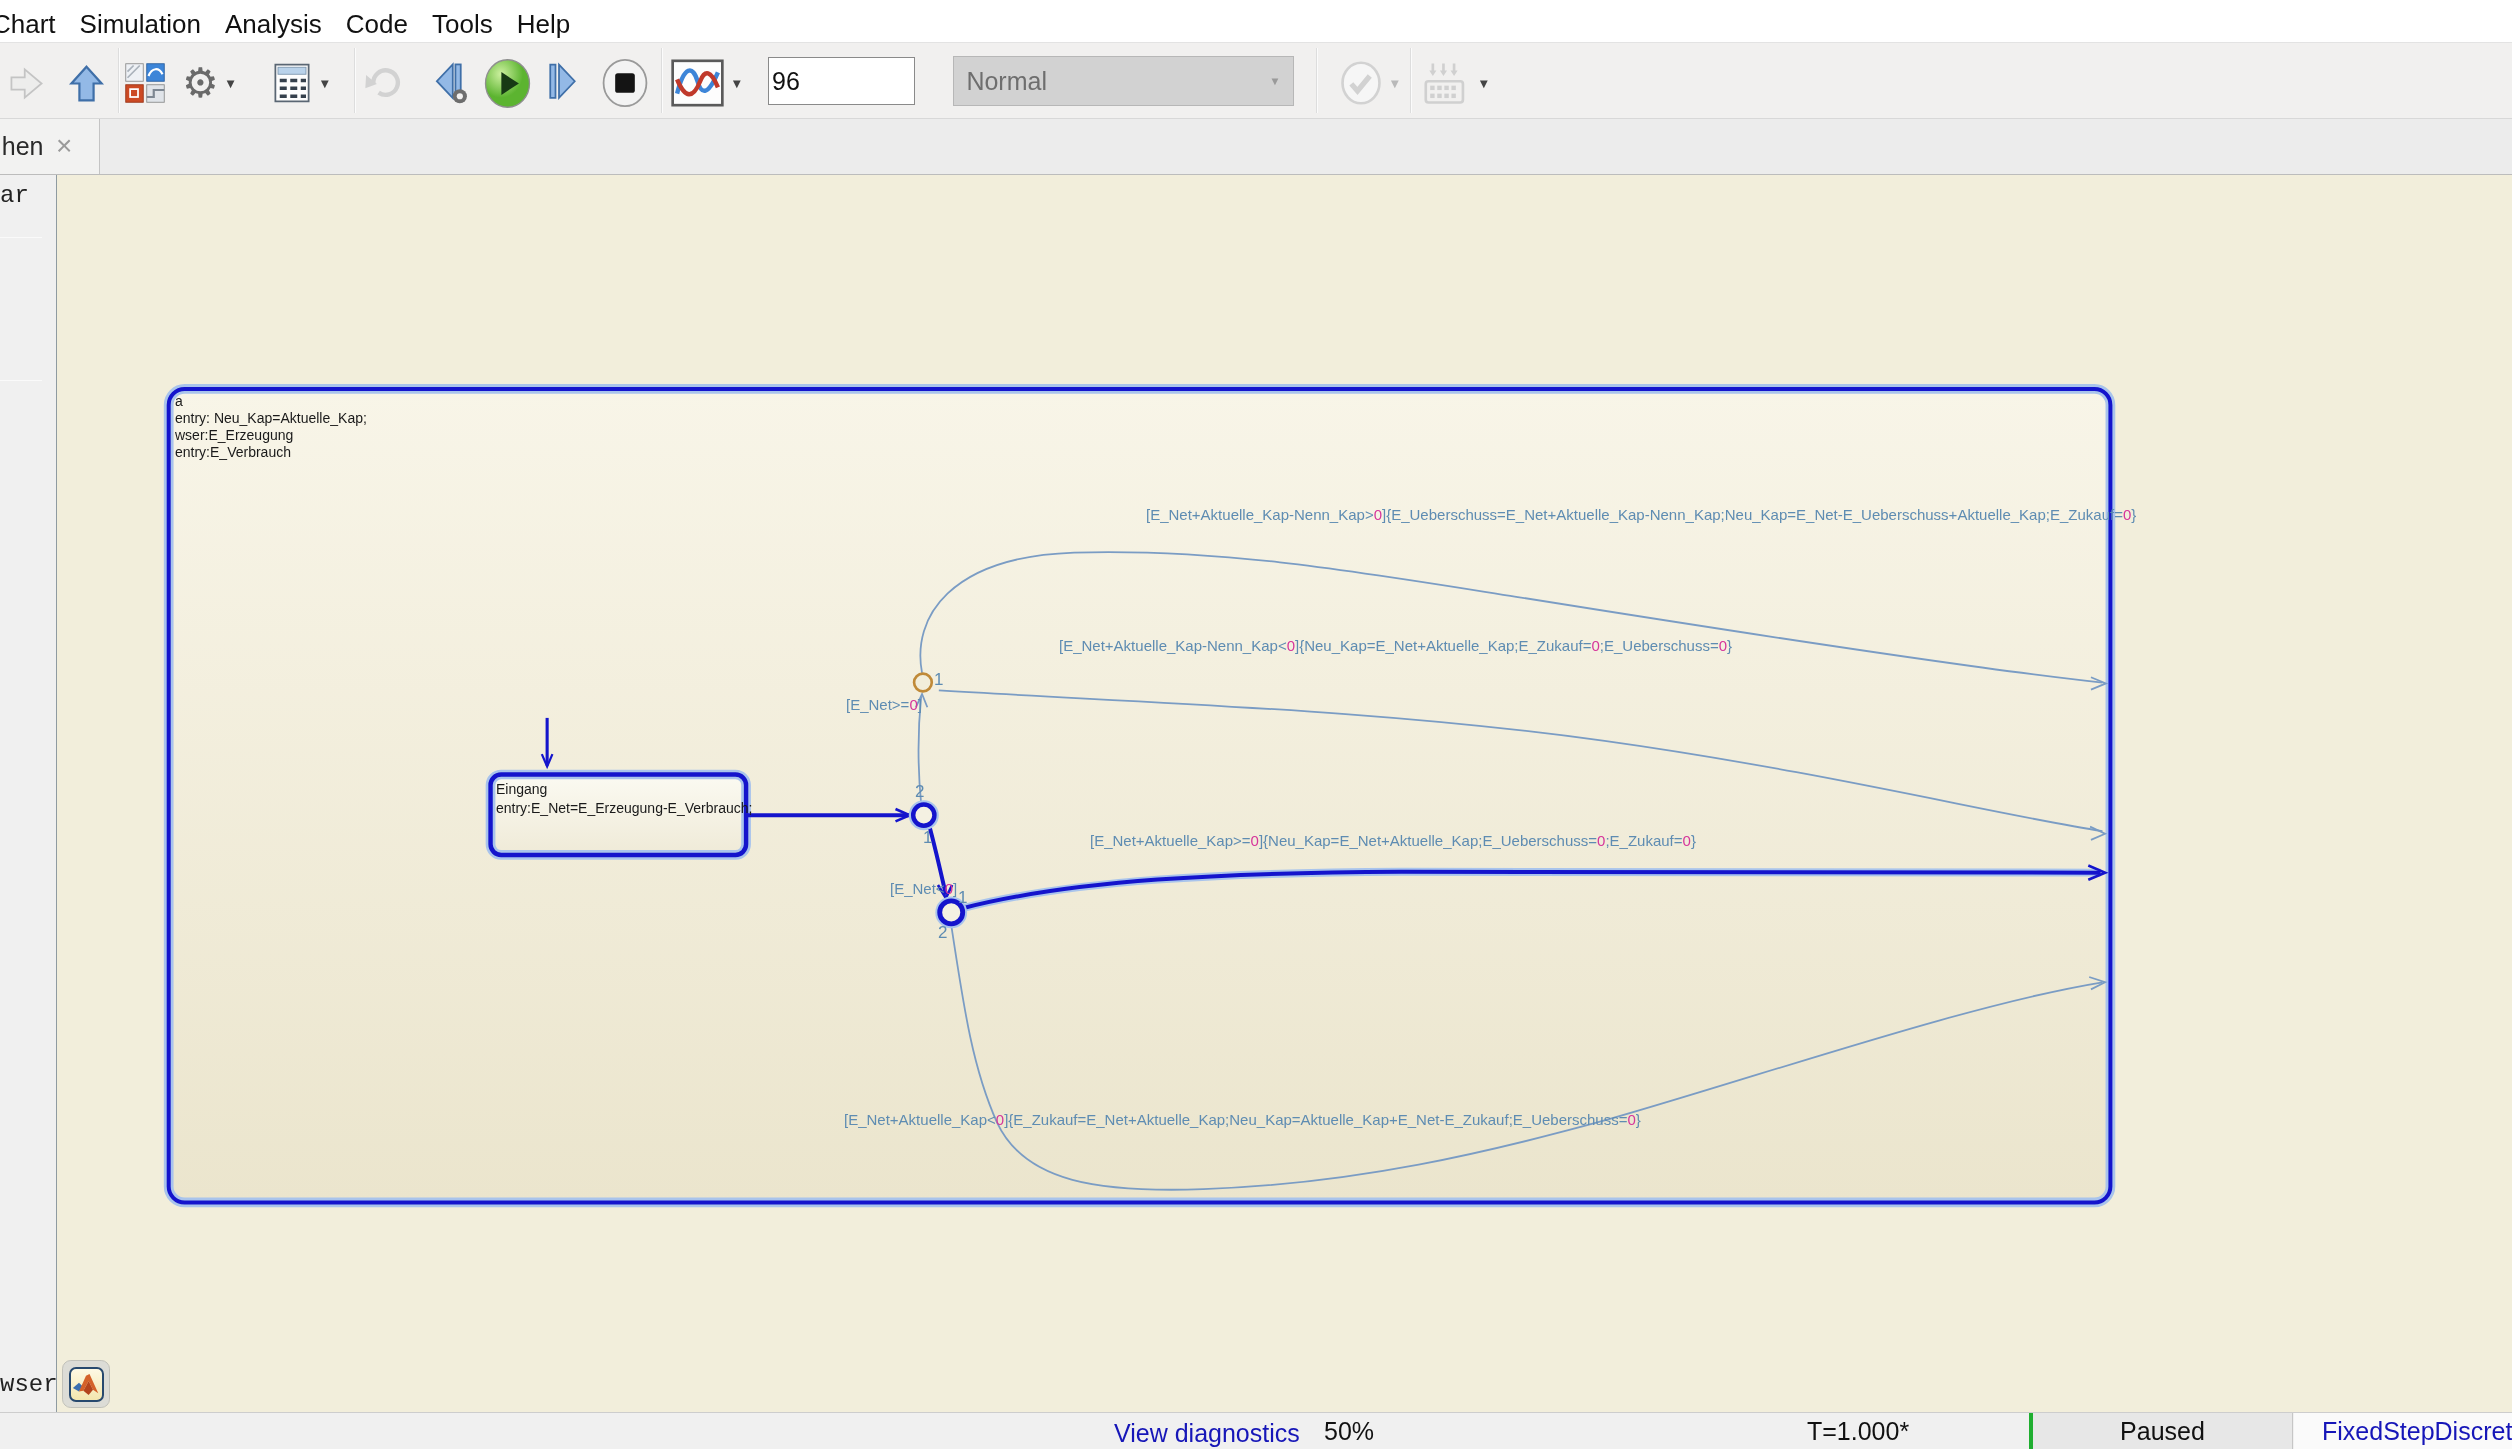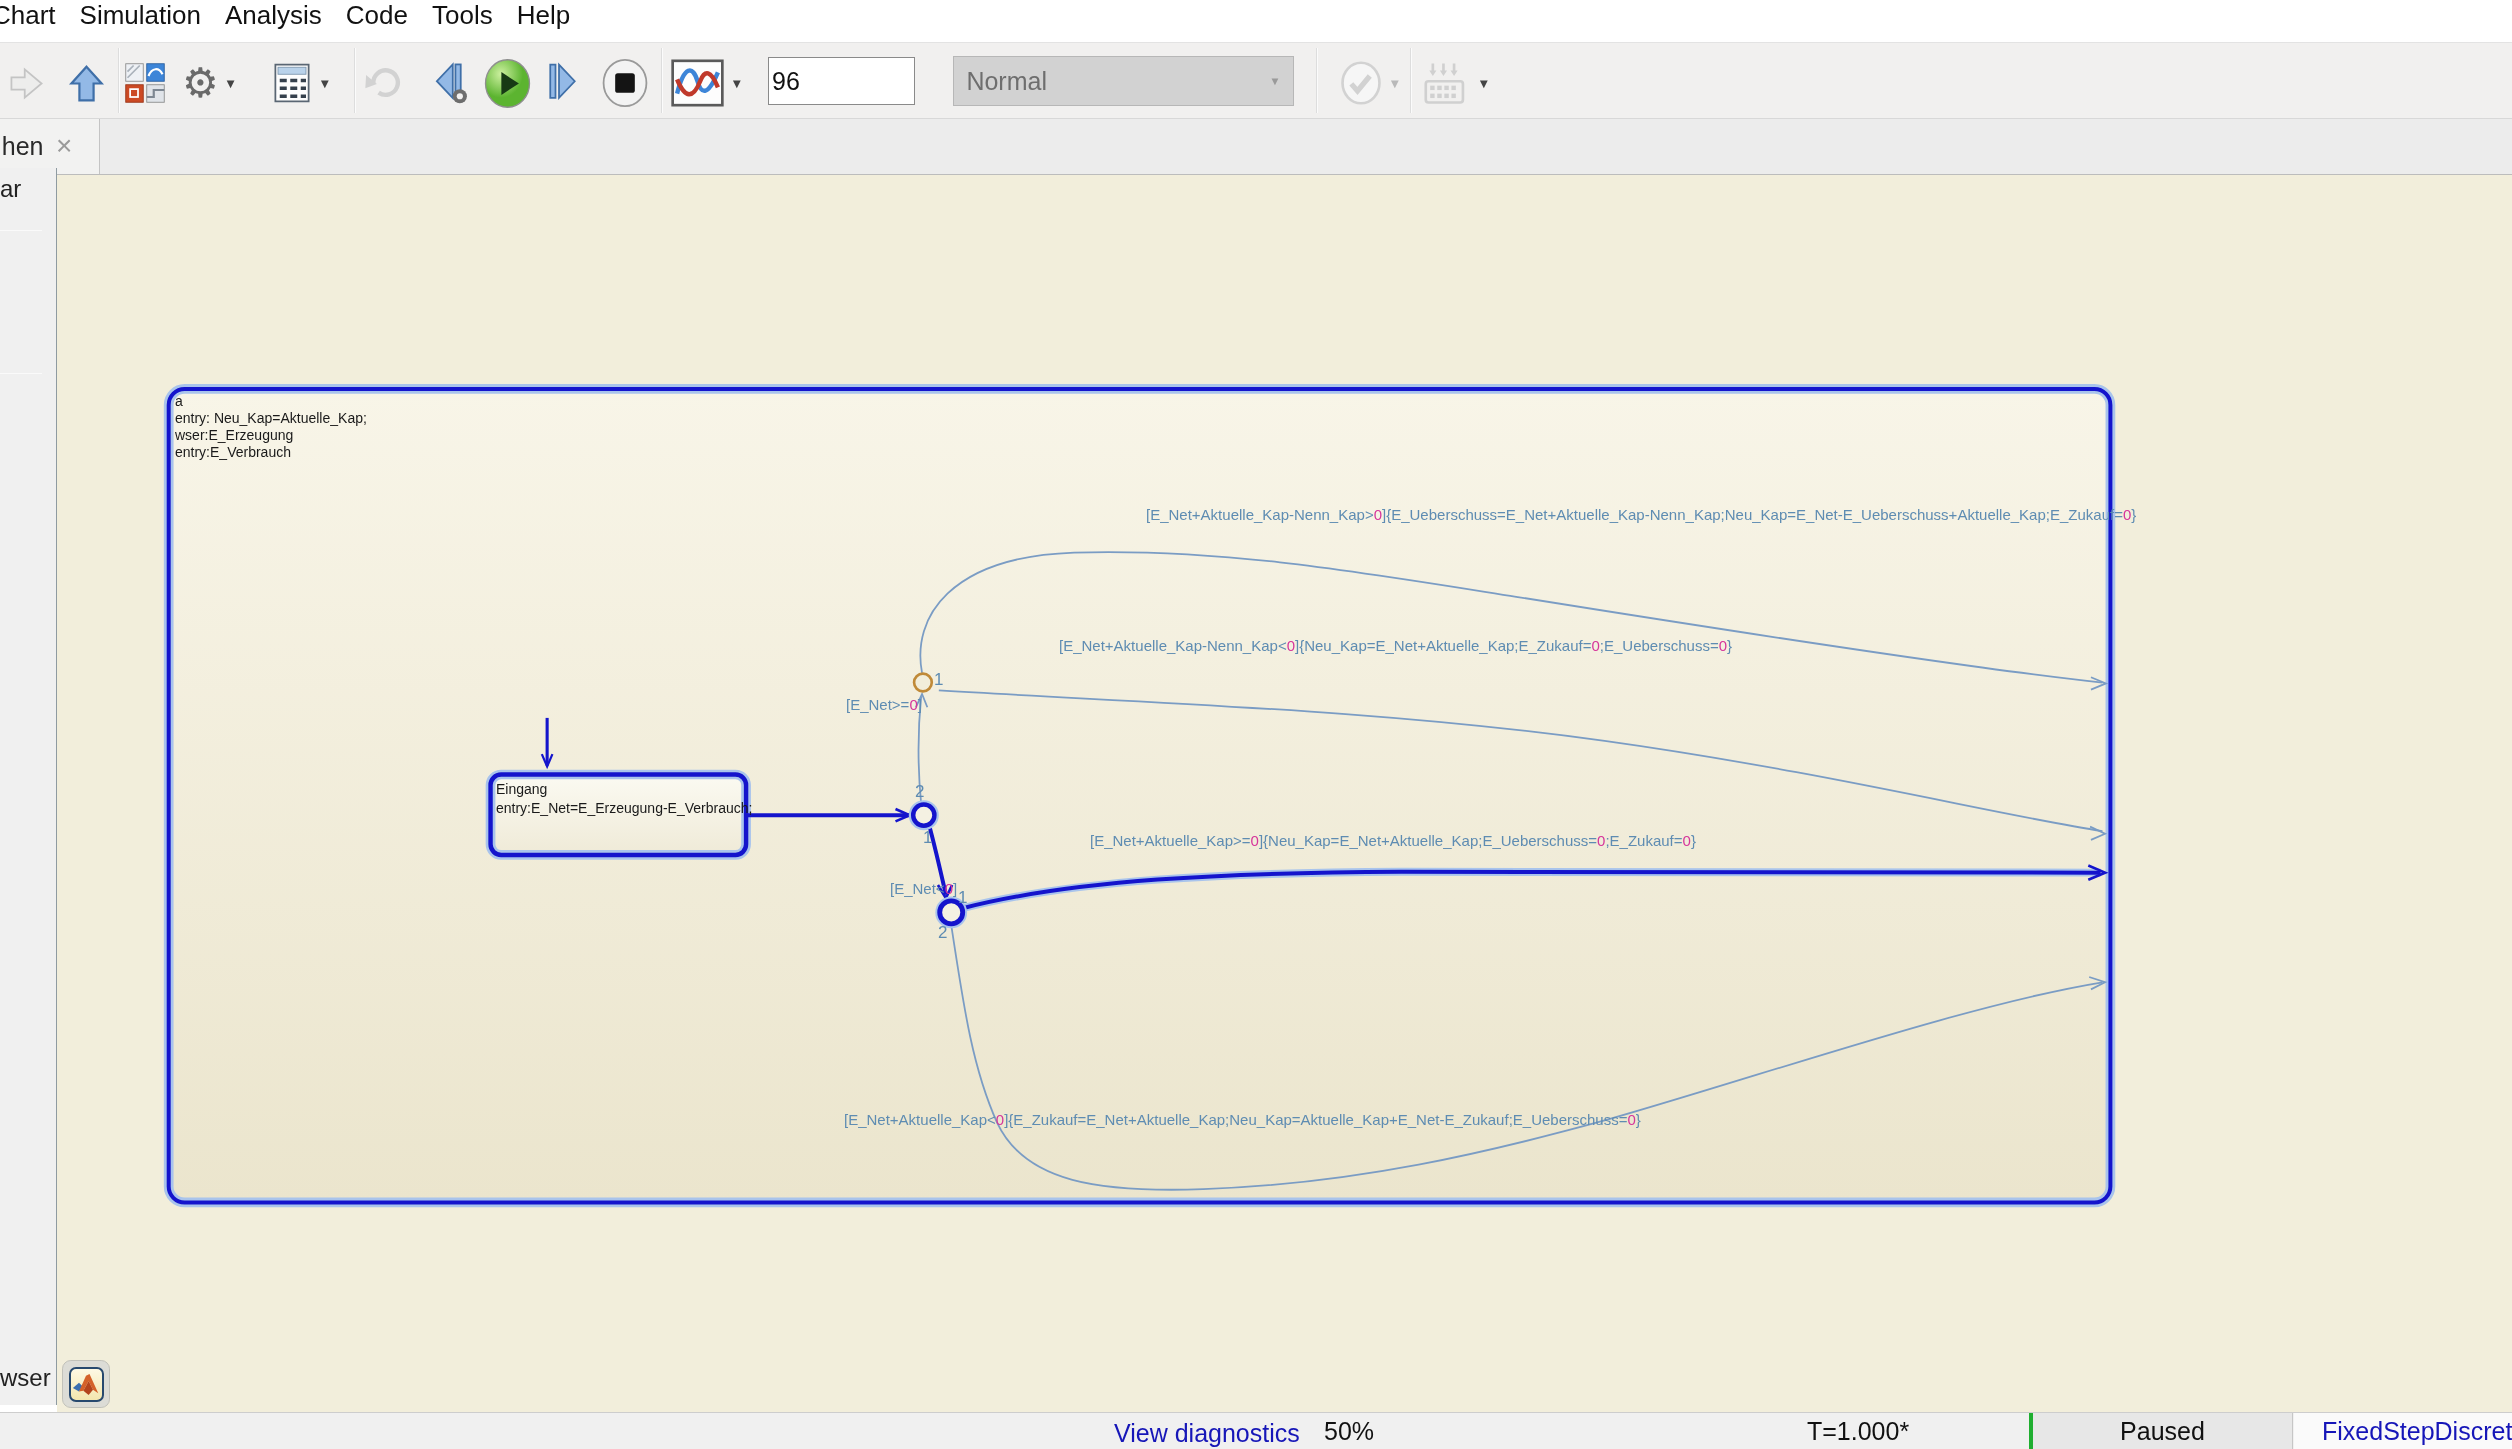--- a/index.html
+++ b/index.html
@@ -1,21 +1,21 @@
 <!DOCTYPE html>
 <html style="font-size:14px"><head>
 <meta charset="utf-8">
 <style>
   * { margin:0; padding:0; box-sizing:border-box; }
   html,body { width:2512px; height:1449px; overflow:hidden; background:#fff;
               font-family:"Liberation Sans", sans-serif; }
 
   
   .menubar { position:absolute; left:0; top:0; width:2512px; height:48px;
-             background:#ffffff; display:flex; align-items:flex-start; }
+             background:#ffffff; display:flex; align-items:center; }
   .menu-item { font-size:26px; color:#111; margin-right:24px; white-space:nowrap; cursor:default; }
   .menu-item:first-child { margin-left:-8px; }
 
   
   .toolbar { position:absolute; left:0; top:42px; width:2512px; height:77px;
              background:#f1f0ef; border-top:0.9px solid #e3e3e3; border-bottom:0.9px solid #d8d8d8; }
   .tb { position:absolute; top:19.5px; height:41px; display:flex; align-items:center; }
   .sep { position:absolute; top:5.3px; height:65px; width:1.8px; background:#dddddd;
          border-right:0.9px solid #fbfbfb; }
   .caret { font-size:13.3px; color:#444; margin-left:5.3px; }
@@ -31,22 +31,22 @@
 
   
   .tabbar { position:absolute; left:0; top:119px; width:2512px; height:56px;
             background:#ececec; border-bottom:0.9px solid #bcbcbc; }
   .tab { position:absolute; left:0; top:0; width:100px; height:55px; background:#f2f2f1;
          border-right:0.9px solid #c4c4c4; display:flex; align-items:center; }
   .tab-label { font-size:25px; color:#2a2a2a; margin-left:1.8px; }
   .tab-close { font-size:28px; color:#9a9a9a; margin-left:12.4px; line-height:26.5px; }
 
   
-  .leftstrip { position:absolute; left:0; top:168px; width:57px; height:1237px;
-               background:#f0f0f0; border-right:0.9px solid #8f9ba1; }
+  .leftstrip { position:absolute; left:0; top:175px; width:57px; height:1237px;
+               background:#f0f0f0; border-right:0.9px solid #8f9ba1;font-family:Liberation Mono, monospace; }
   .ls-text { position:absolute; font-size:24px; color:#222; left:0; white-space:nowrap; }
   .ls-div { position:absolute; left:0; width:42px; height:0.9px; background:#c3c3c3;
             border-bottom:0.9px solid #fafafa; }
 
   
   .canvas { position:absolute; left:57px; top:175px; width:2456px; height:1237px;
             background:#f2eedb; }
   .canvas svg { position:absolute; left:0; top:0; }
   .st-text { position:absolute; font-size:14px; color:#1a1a1a; line-height:17px; white-space:nowrap; }
   .tlabel { position:absolute; font-size:15px; color:#5e8cb2; white-space:nowrap; }

